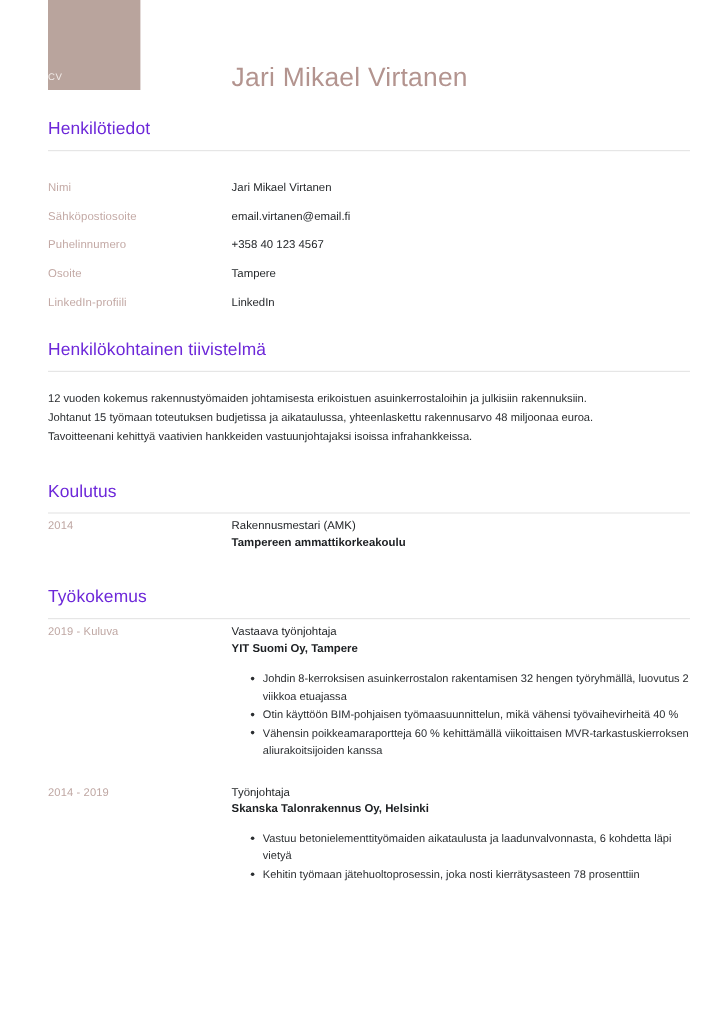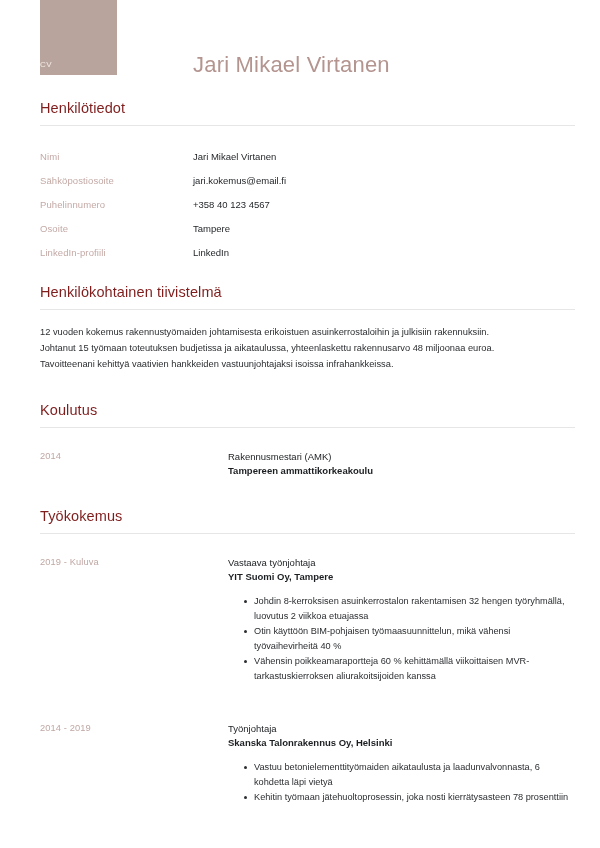--- a/index.html
+++ b/index.html
@@ -57,21 +57,21 @@
     white-space: nowrap;
   }
 
   
   .section {
     padding: 0 25px 0 40px;
   }
   .section-title {
     font-size: 14.5px;
     font-weight: 400;
-    color: #7f1d1d;
+    color: #6d28d9;
     margin: 0;
     padding: 0;
     letter-spacing: 0.1px;
   }
   .divider {
     height: 1px;
     background: #e6e6e6;
     margin-top: 9px;
     margin-bottom: 0;
   }
@@ -103,22 +103,21 @@
   }
   .summary-line {
     font-size: 9.3px;
     line-height: 16px;
     color: #2b2e31;
   }
 
   
   .entry {
     display: flex;
-    margin-top: 22px;
-    gap: 35px;
+    margin-top: 4px;
   }
   .entry-date {
     width: 153px;
     flex: 0 0 153px;
     font-size: 9.3px;
     color: #bfa7a3;
     padding-top: 1px;
     letter-spacing: 0.1px;
   }
   .entry-body {
@@ -180,21 +179,21 @@
     <div class="section-title">Henkilötiedot</div>
     <div class="divider"></div>
 
     <div class="details">
       <div class="detail-row">
         <span class="detail-label">Nimi</span>
         <span class="detail-value">Jari Mikael Virtanen</span>
       </div>
       <div class="detail-row">
         <span class="detail-label">Sähköpostiosoite</span>
-        <span class="detail-value">jari.kokemus@email.fi</span>
+        <span class="detail-value">email.virtanen@email.fi</span>
       </div>
       <div class="detail-row">
         <span class="detail-label">Puhelinnumero</span>
         <span class="detail-value">+358 40 123 4567</span>
       </div>
       <div class="detail-row">
         <span class="detail-label">Osoite</span>
         <span class="detail-value">Tampere</span>
       </div>
       <div class="detail-row">

